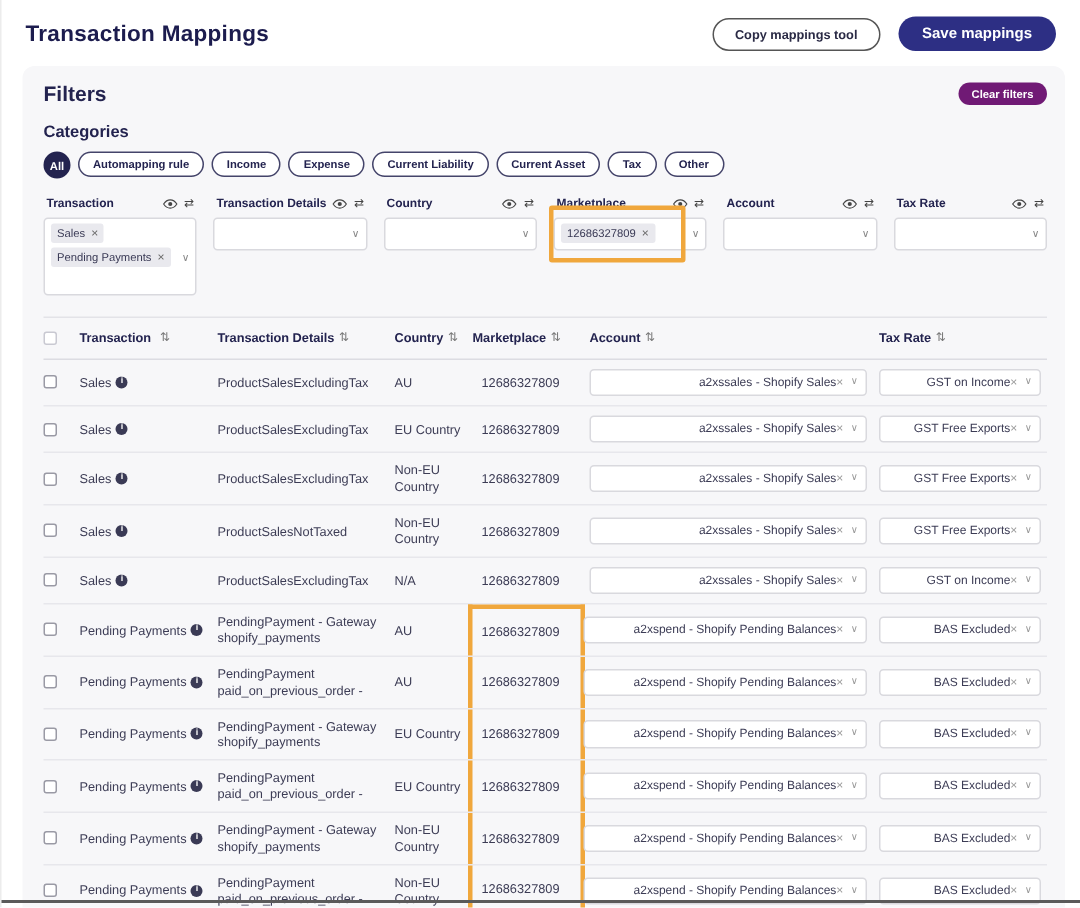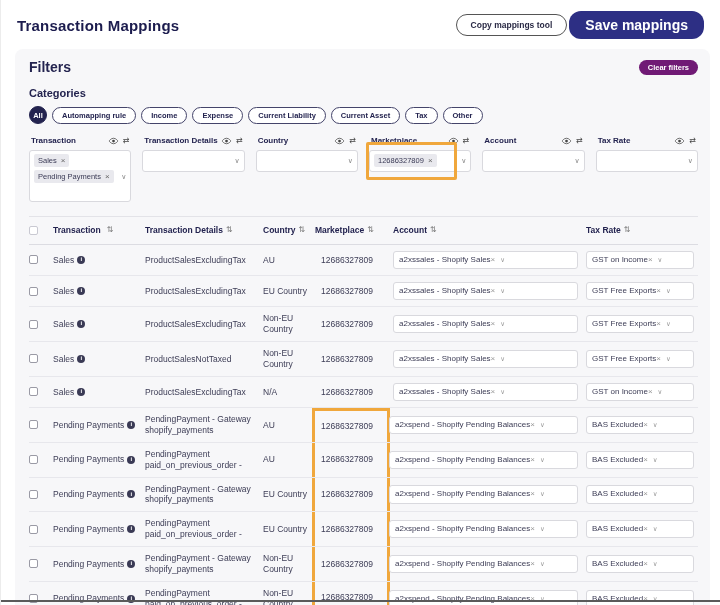--- a/index.html
+++ b/index.html
@@ -2,32 +2,32 @@
 <html><head>
 <meta charset="utf-8">
 <style>
   * { margin:0; padding:0; box-sizing:border-box; }
   html,body { width:720px; height:605px; background:#ffffff; font-family:"Liberation Sans", sans-serif; color:#2e2e4f; overflow:hidden; }
   .page { position:relative; width:720px; height:605px; background:#fff; border-left:1px solid #ececec; }
 
   
   .topbar { display:flex; justify-content:space-between; align-items:center; padding:11px 16px 6px 16px; }
   .page-title { font-size:15px; font-weight:bold; color:#1c1c4e; letter-spacing:.2px; }
-  .topbar-actions { display:flex; gap:2px; align-items:center; }
+  .topbar-actions { display:flex; gap:12px; align-items:center; }
   .btn-outline { background:#fff; border:1px solid #555; border-radius:12px; padding:5px 14px; font-size:8.5px; font-weight:bold; color:#2a2a45; font-family:inherit; cursor:pointer; }
-  .btn-primary { background:#2d2f84; border:none; border-radius:12px; padding:6px 16px; font-size:14px; font-weight:bold; color:#fff; font-family:inherit; cursor:pointer; }
+  .btn-primary { background:#2d2f84; border:none; border-radius:12px; padding:6px 16px; font-size:10px; font-weight:bold; color:#fff; font-family:inherit; cursor:pointer; }
 
   
   .card { margin:4px 10px 0 14px; background:#f7f7f9; border-radius:8px; padding:10px 12px 12px 14px; position:relative; }
   .filters-head { display:flex; justify-content:space-between; align-items:center; }
   .filters-title { font-size:14px; font-weight:bold; color:#23234f; }
   .btn-dark-sm { background:#701a75; color:#fff; border:none; border-radius:9px; padding:3px 9px; font-size:7.5px; font-weight:bold; font-family:inherit; cursor:pointer; }
   .categories-label { font-size:11px; font-weight:bold; color:#23234f; margin-top:12px; }
 
-  .categories { display:flex; align-items:flex-end; gap:5px; margin-top:7px; }
+  .categories { display:flex; align-items:flex-start; gap:5px; margin-top:7px; }
   .pill { background:#fff; border:1px solid #44446a; border-radius:10px; padding:3px 9px; font-size:7.5px; font-weight:bold; color:#23234f; font-family:inherit; cursor:pointer; white-space:nowrap; }
   .pill.pill-all { background:#23234f; color:#fff; border-color:#23234f; border-radius:50%; width:18px; height:18px; padding:0; display:flex; align-items:center; justify-content:center; }
 
   
   .filter-row { display:flex; gap:11px; margin-top:12px; align-items:flex-start; }
   .fcol { flex:1; min-width:0; }
   .fcol-head { display:flex; justify-content:space-between; align-items:center; padding:0 2px 5px 2px; }
   .fcol-label { font-size:8px; font-weight:bold; color:#23234f; white-space:nowrap; }
   .fcol-icons { display:flex; gap:4px; align-items:center; color:#555; }
   .sort-swap-icon { font-size:8px; color:#444; cursor:pointer; }
@@ -50,21 +50,21 @@
   .c-trans { width:92px; flex:0 0 92px; gap:3px; }
   .c-details { width:118px; flex:0 0 118px; }
   .c-country { width:52px; flex:0 0 52px; }
   .c-market { width:78px; flex:0 0 78px; padding-left:6px; }
   .c-account { flex:1 1 auto; min-width:0; padding-right:8px; }
   .c-tax { width:112px; flex:0 0 112px; }
   .th-sort { font-weight:normal; color:#777; font-size:8px; margin-left:3px; cursor:pointer; }
   .checkbox { width:9px; height:9px; border:1px solid #9a9aa5; border-radius:2px; background:#fff; display:inline-block; cursor:pointer; }
   .checkbox.head { border-color:#c9c9d2; }
   .info-icon { width:8px; height:8px; border-radius:50%; background:#3a3a55; color:#fff; font-size:6px; font-weight:bold; display:inline-flex; align-items:center; justify-content:center; flex:0 0 8px; cursor:pointer; }
-  .rsel { width:100%; background:#fff; border:1px solid #d9d9de; border-radius:3px; padding:3px 5px; display:flex; justify-content:flex-start; align-items:center; min-height:17px; cursor:pointer; }
+  .rsel { width:100%; background:#fff; border:1px solid #d9d9de; border-radius:3px; padding:3px 5px; display:flex; justify-content:flex-end; align-items:center; min-height:17px; cursor:pointer; }
   .rsel-text { font-size:8px; color:#3c3c55; white-space:nowrap; overflow:hidden; }
   .rsel-icons { display:flex; gap:5px; color:#999; align-items:center; }
   .rsel-icons .x { font-size:8px; cursor:pointer; }
   .rsel-icons .chev { font-size:6.5px; cursor:pointer; }
 
   
   .c-market.mk-hl { border-left:3px solid #f0a73c; border-right:3px solid #f0a73c; margin-left:-3px; padding-left:6px; margin-right:-1px; }
   .c-market.mk-hl-top { border-top:3px solid #f0a73c; }
   .c-market.mk-hl-bottom { border-bottom:3px solid #f0a73c; }
 

